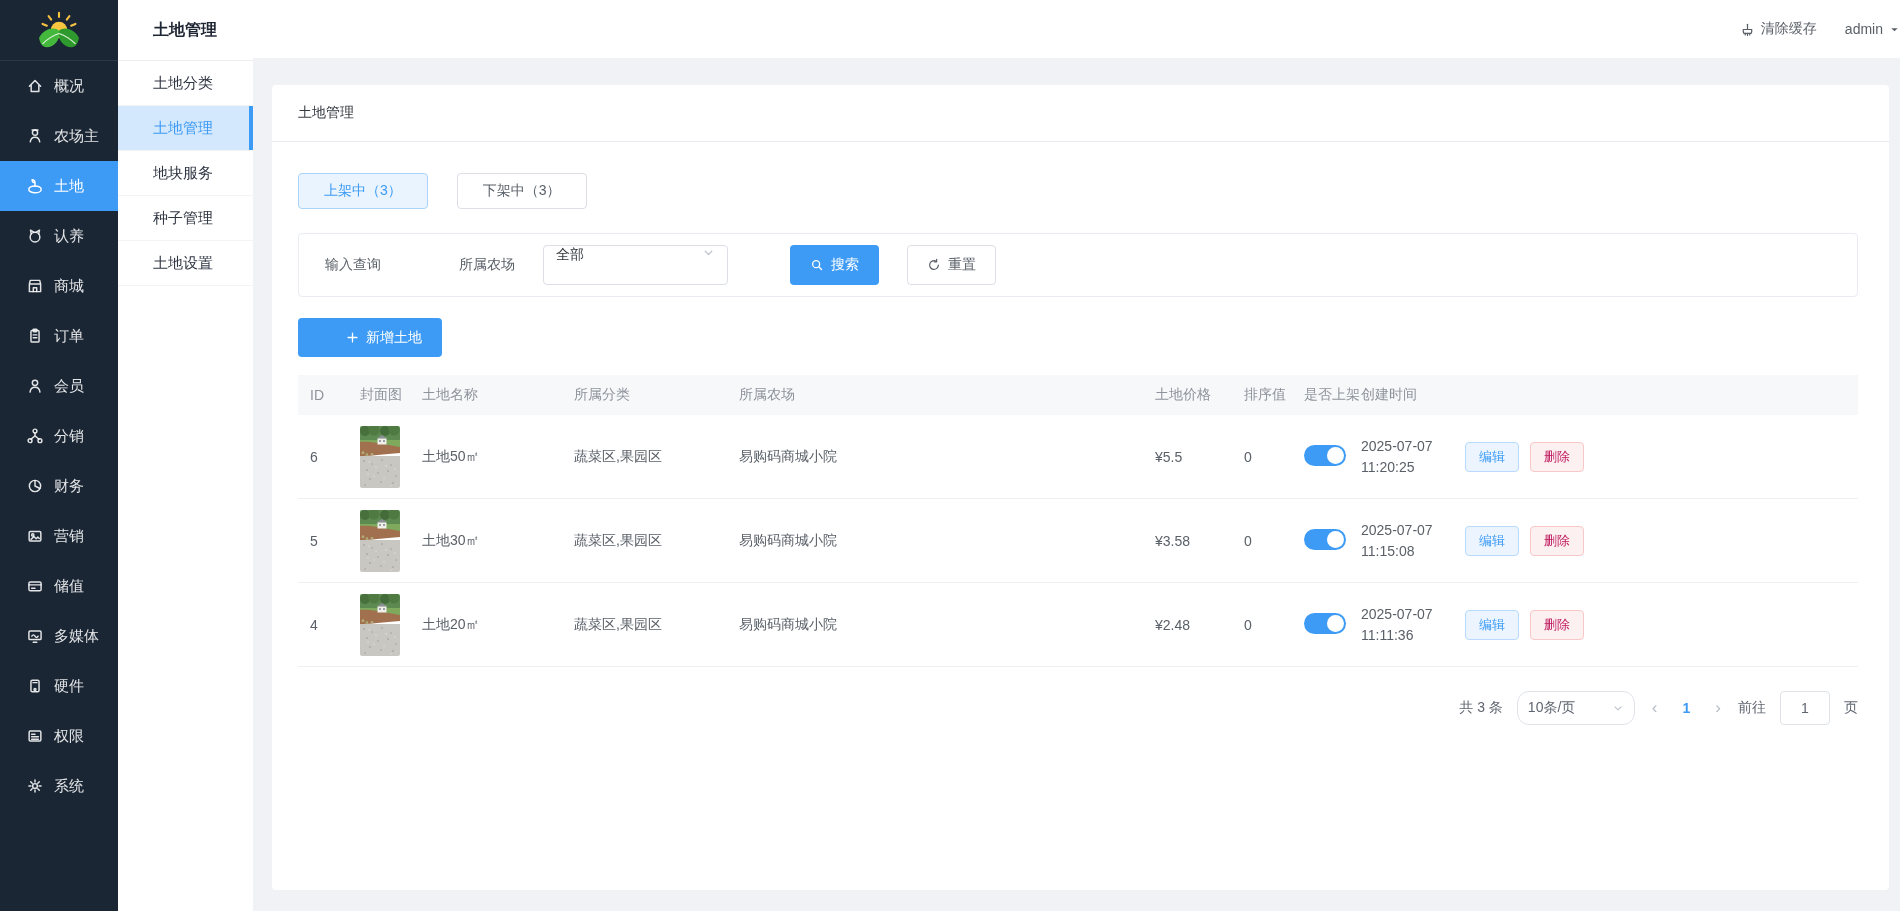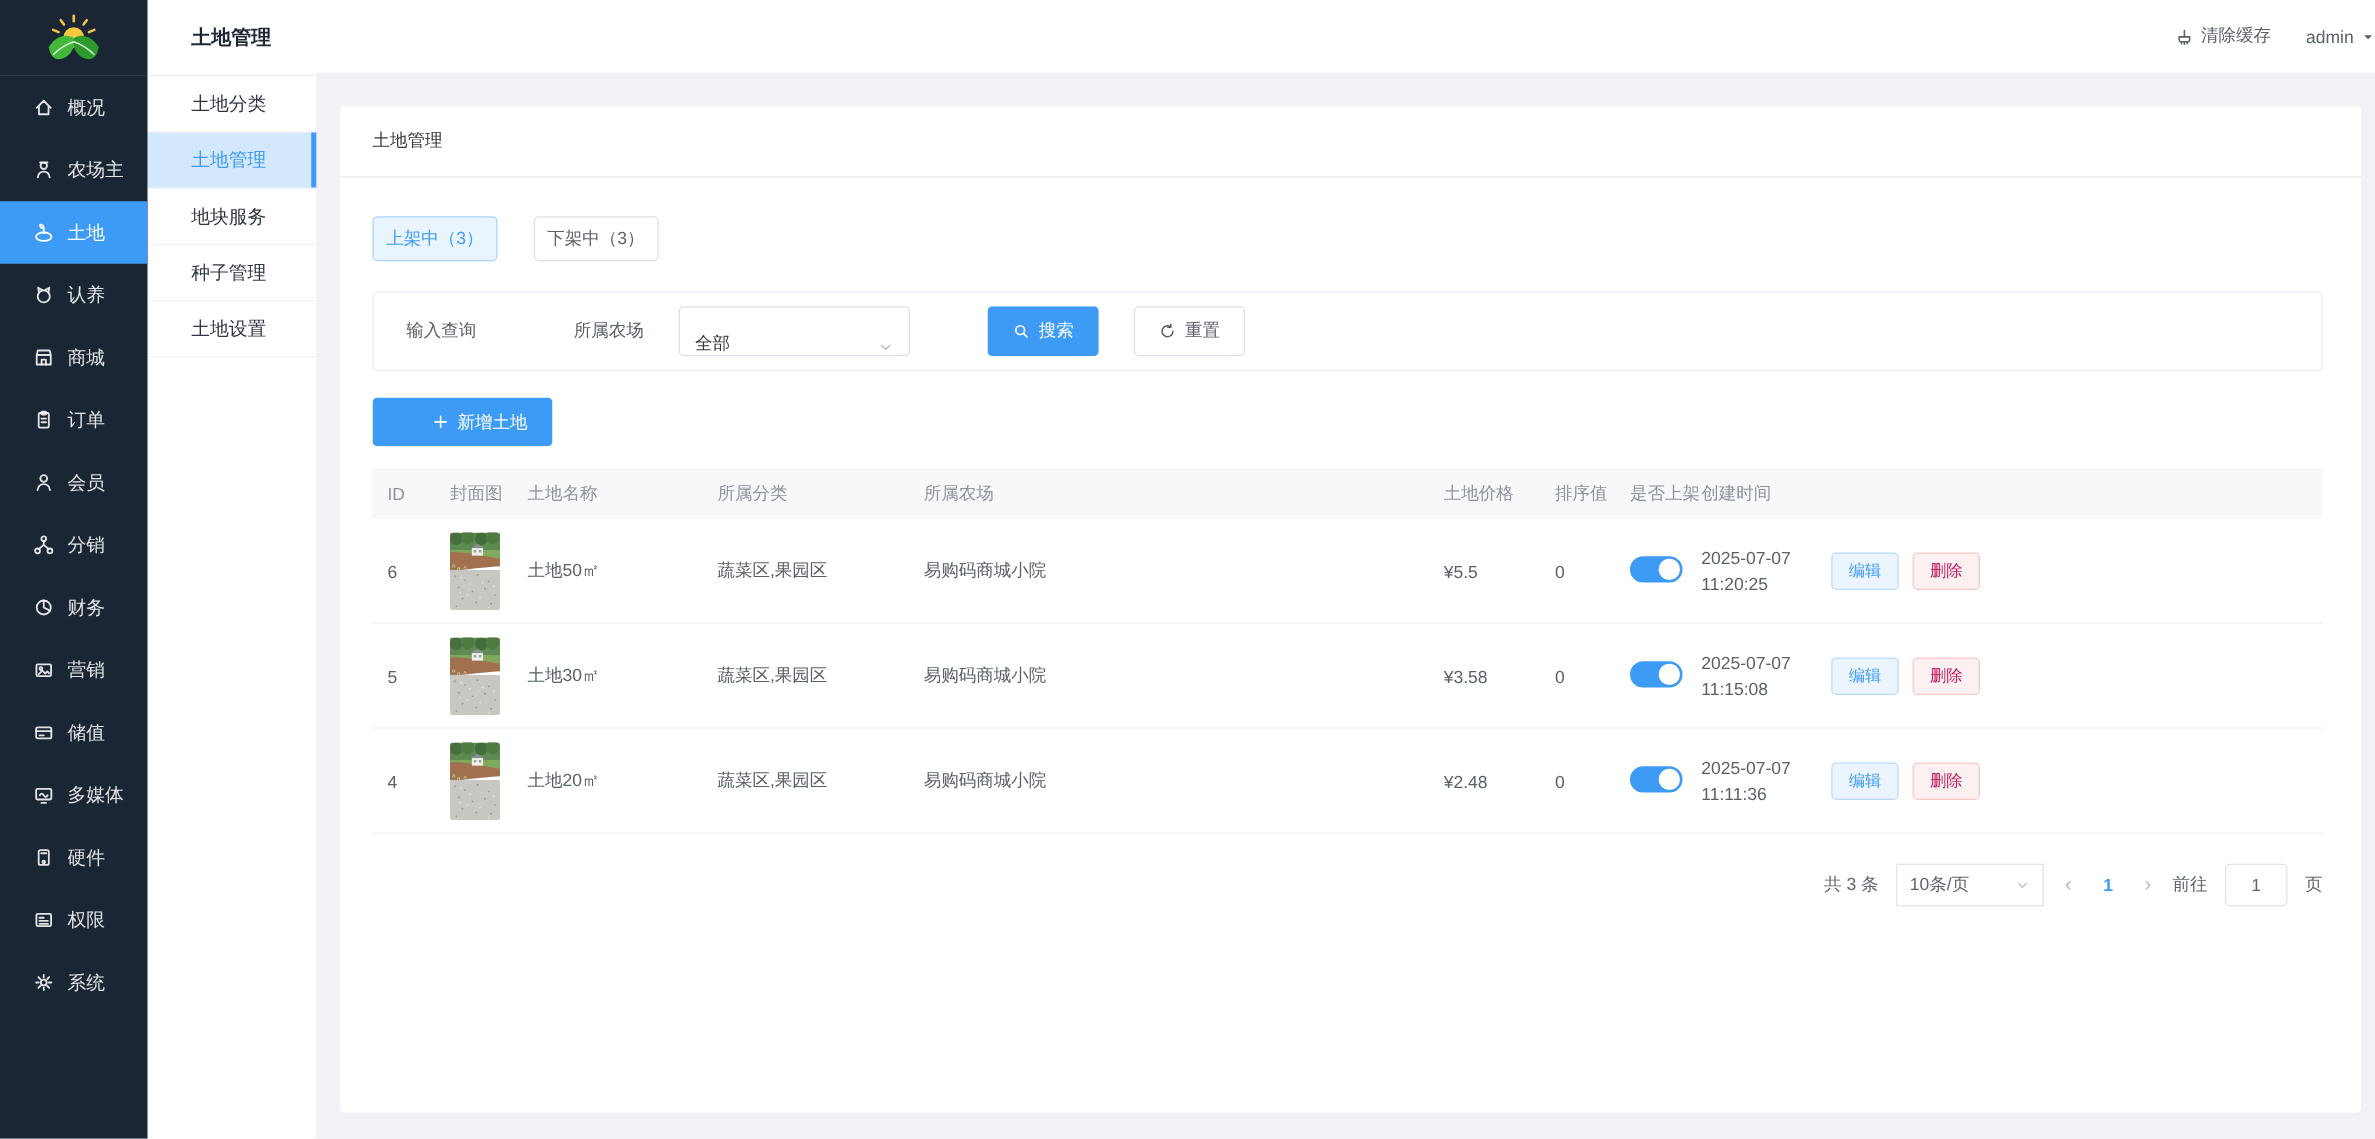--- a/index.html
+++ b/index.html
@@ -64,41 +64,41 @@
   }
   .breadcrumb-bar {
     height:57px; display:flex; align-items:center; padding-left:26px;
     border-bottom:1px solid #e8ebf0; color:#33383f; font-size:14px;
   }
   .card-body { padding:31px 31px 0 26px; }
 
   
   .tabs { display:flex; gap:29px; }
   .tab {
-    height:36px; padding:0 10px; display:inline-flex; align-items:center;
+    height:36px; padding:0 25px; display:inline-flex; align-items:center;
     border:1px solid #dcdfe6; border-radius:4px; background:#fff;
     font-size:14px; color:#5a6068; cursor:pointer;
   }
   .tab.active { background:#e9f4fe; border-color:#a9d3fb; color:#3d9bf5; }
 
   
   .filter-box {
     margin-top:24px; height:64px; border:1px solid #e9ecf2; border-radius:4px;
     display:flex; align-items:center; padding-left:26px; gap:28px;
   }
   .filter-label { color:#5a6068; font-size:14px; white-space:nowrap; }
   .text-input {
     width:180px; height:40px; border:1px solid #dcdfe6; border-radius:4px;
     padding:0 12px; font-size:14px; color:#33383f; outline:none;
     font-family:"Liberation Sans", sans-serif;
   }
   .text-input::placeholder { color:#b8bfc9; }
   .select-box {
     width:185px; height:40px; border:1px solid #dcdfe6; border-radius:4px;
-    display:flex; align-items:flex-end; justify-content:space-between;
+    display:flex; align-items:flex-start; justify-content:space-between;
     padding:0 12px; color:#33383f; cursor:pointer; background:#fff;
   }
   .gap-lg { width:22px; flex:none; }
   .btn {
     height:40px; border-radius:4px; display:inline-flex; align-items:center; gap:7px;
     padding:0 19px; font-size:14px; cursor:pointer; border:1px solid transparent;
     white-space:nowrap;
   }
   .btn-primary { background:#3d9bf5; color:#fff; }
   .btn-plain   { background:#fff; color:#5a6068; border-color:#dcdfe6; }
@@ -135,21 +135,21 @@
     content:''; position:absolute; top:2px; right:2px; width:17px; height:17px;
     border-radius:50%; background:#fff;
   }
 
   
   .pagination {
     margin-top:24px; display:flex; align-items:center; justify-content:flex-end;
     gap:14px; color:#5f6570; font-size:14px;
   }
   .page-size {
-    width:118px; height:34px; border:1px solid #dfe3e8; border-radius:0;
+    width:118px; height:34px; border:1px solid #dfe3e8; border-radius:12px;
     display:flex; align-items:center; justify-content:space-between;
     padding:0 10px; cursor:pointer; color:#5f6570;
   }
   .page-arrow { color:#b7bdc8; font-size:17px; cursor:pointer; padding:0 3px; }
   .page-num { color:#3d9bf5; font-weight:700; padding:0 8px; cursor:pointer; }
   .goto-input {
     width:50px; height:34px; border:1px solid #dfe3e8; border-radius:4px;
     text-align:center; font-size:14px; color:#5f6570; outline:none;
     font-family:"Liberation Sans", sans-serif;
   }

